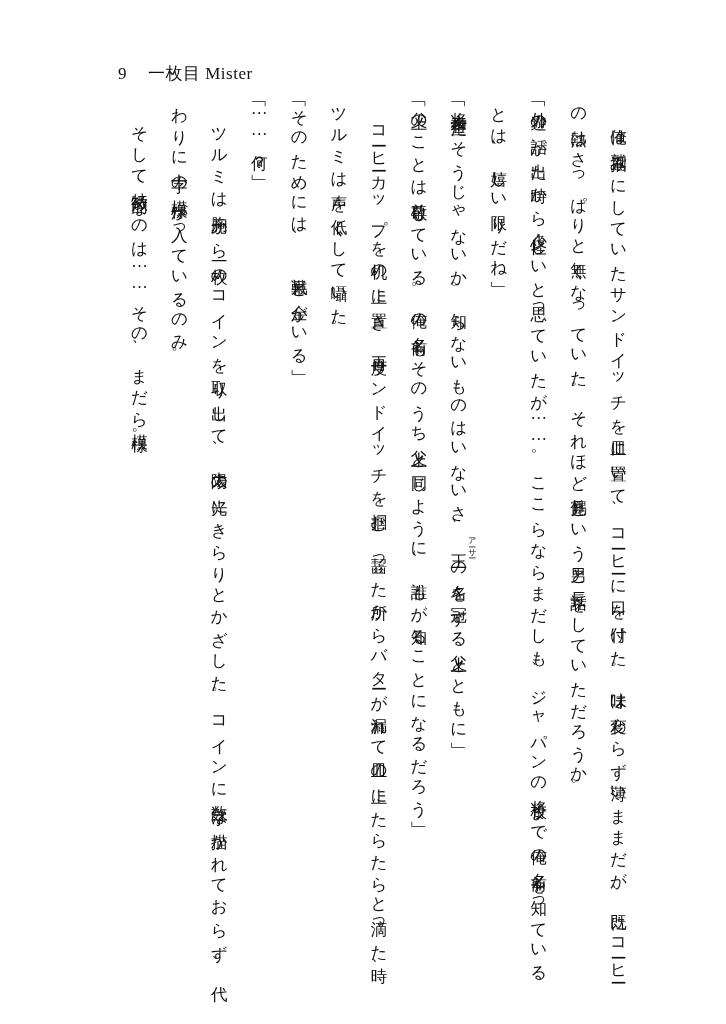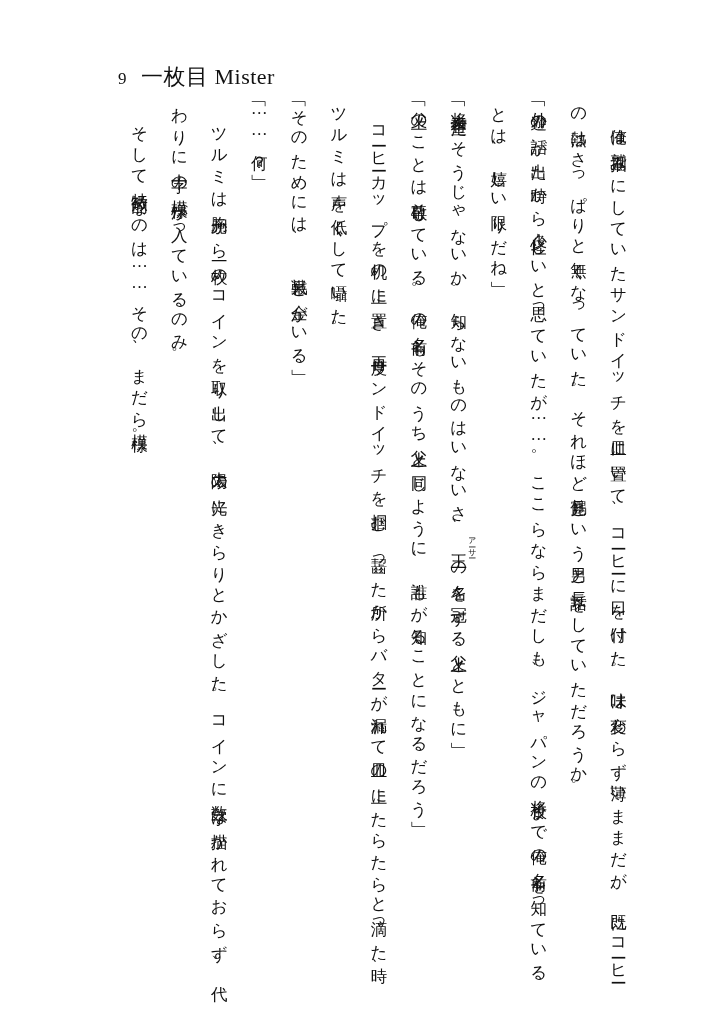--- a/index.html
+++ b/index.html
@@ -31,21 +31,22 @@
     gap: 14px;
     font-size: 17px;
     letter-spacing: 0.5px;
     color: #111111;
     white-space: nowrap;
   }
   .header .page-num {
     font-size: 17px;
   }
   .header .running-title {
-    font-size: 22px;
+    font-size: 17px;
+    margin-left: 7px;
   }
   
   .body-text {
     position: absolute;
     top: 96px;
     right: 88px;
     height: 880px;
     width: 560px;
     writing-mode: vertical-rl;
     -webkit-writing-mode: vertical-rl;

